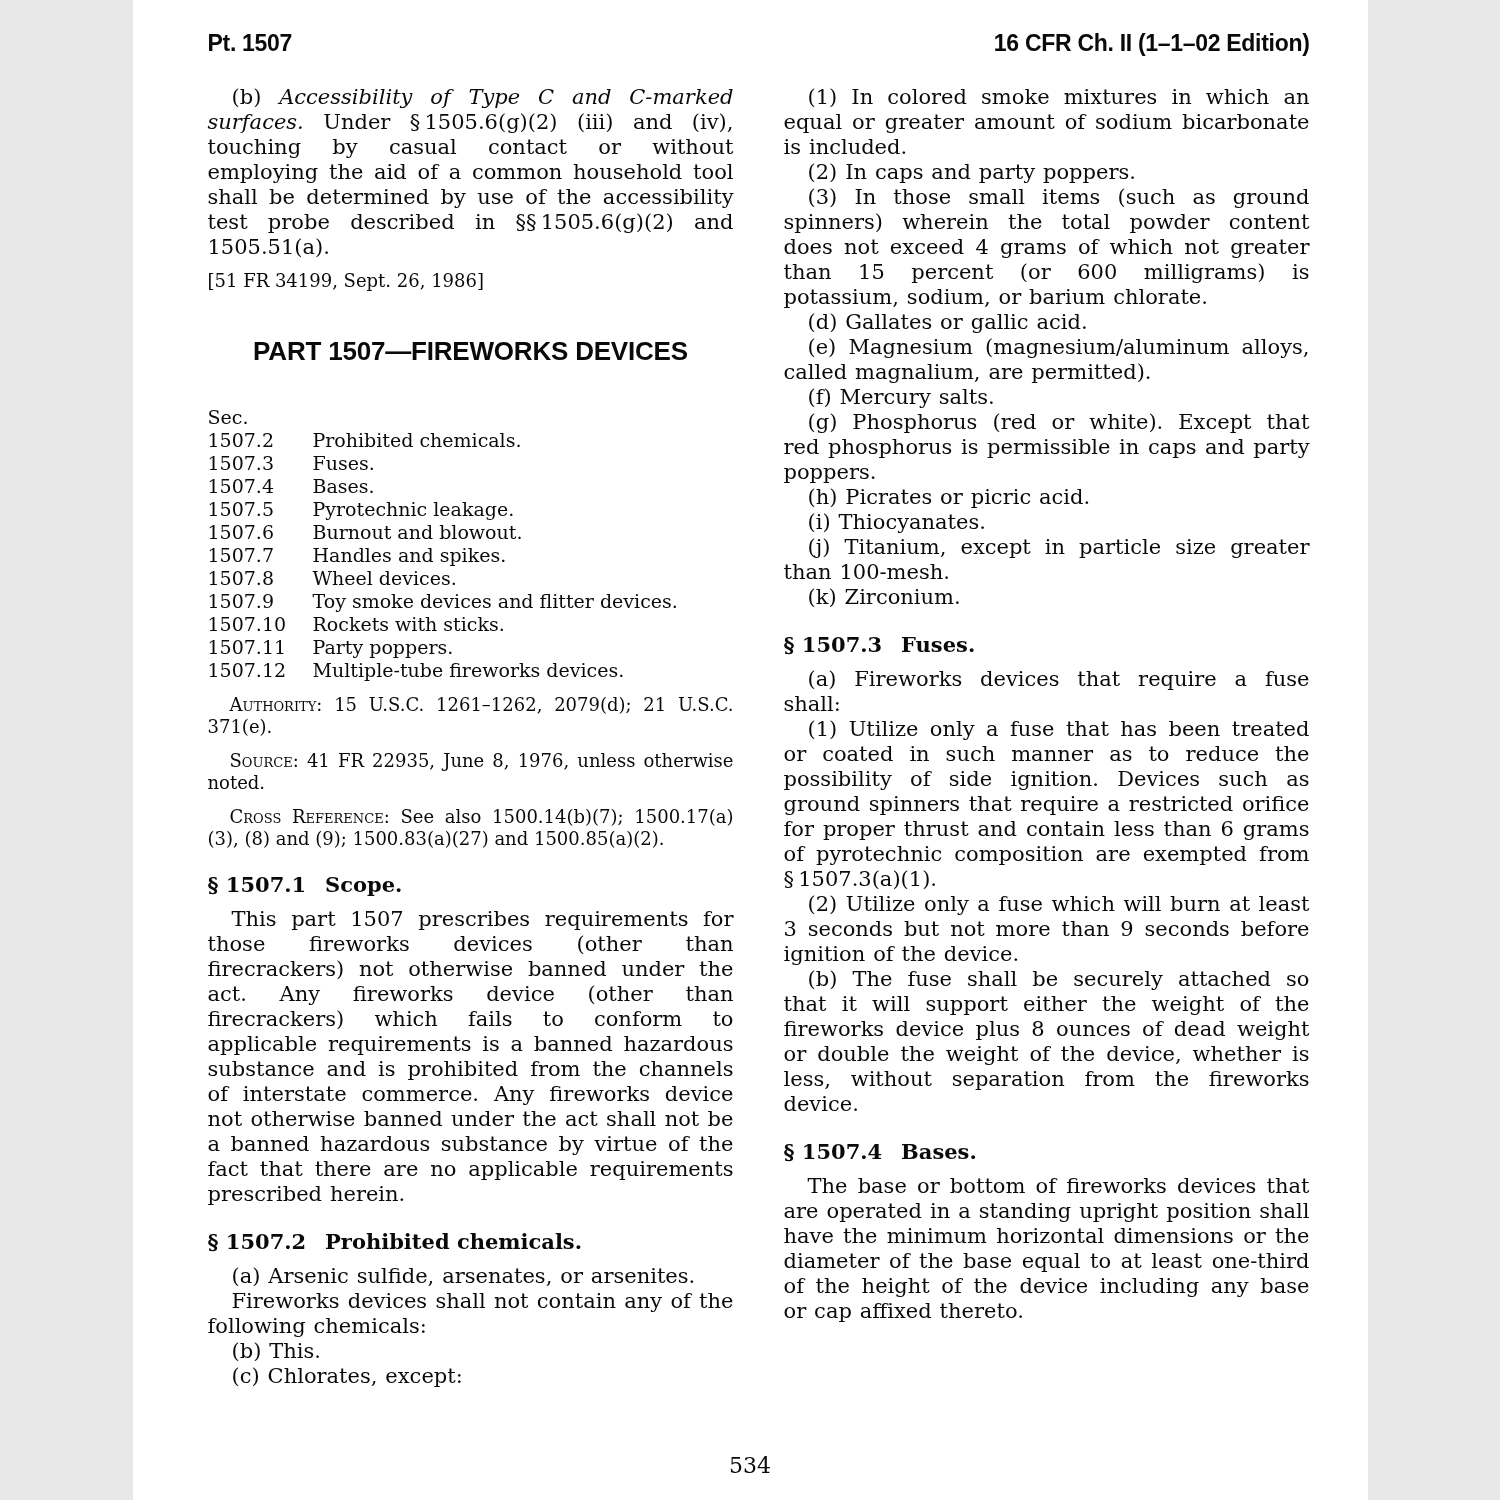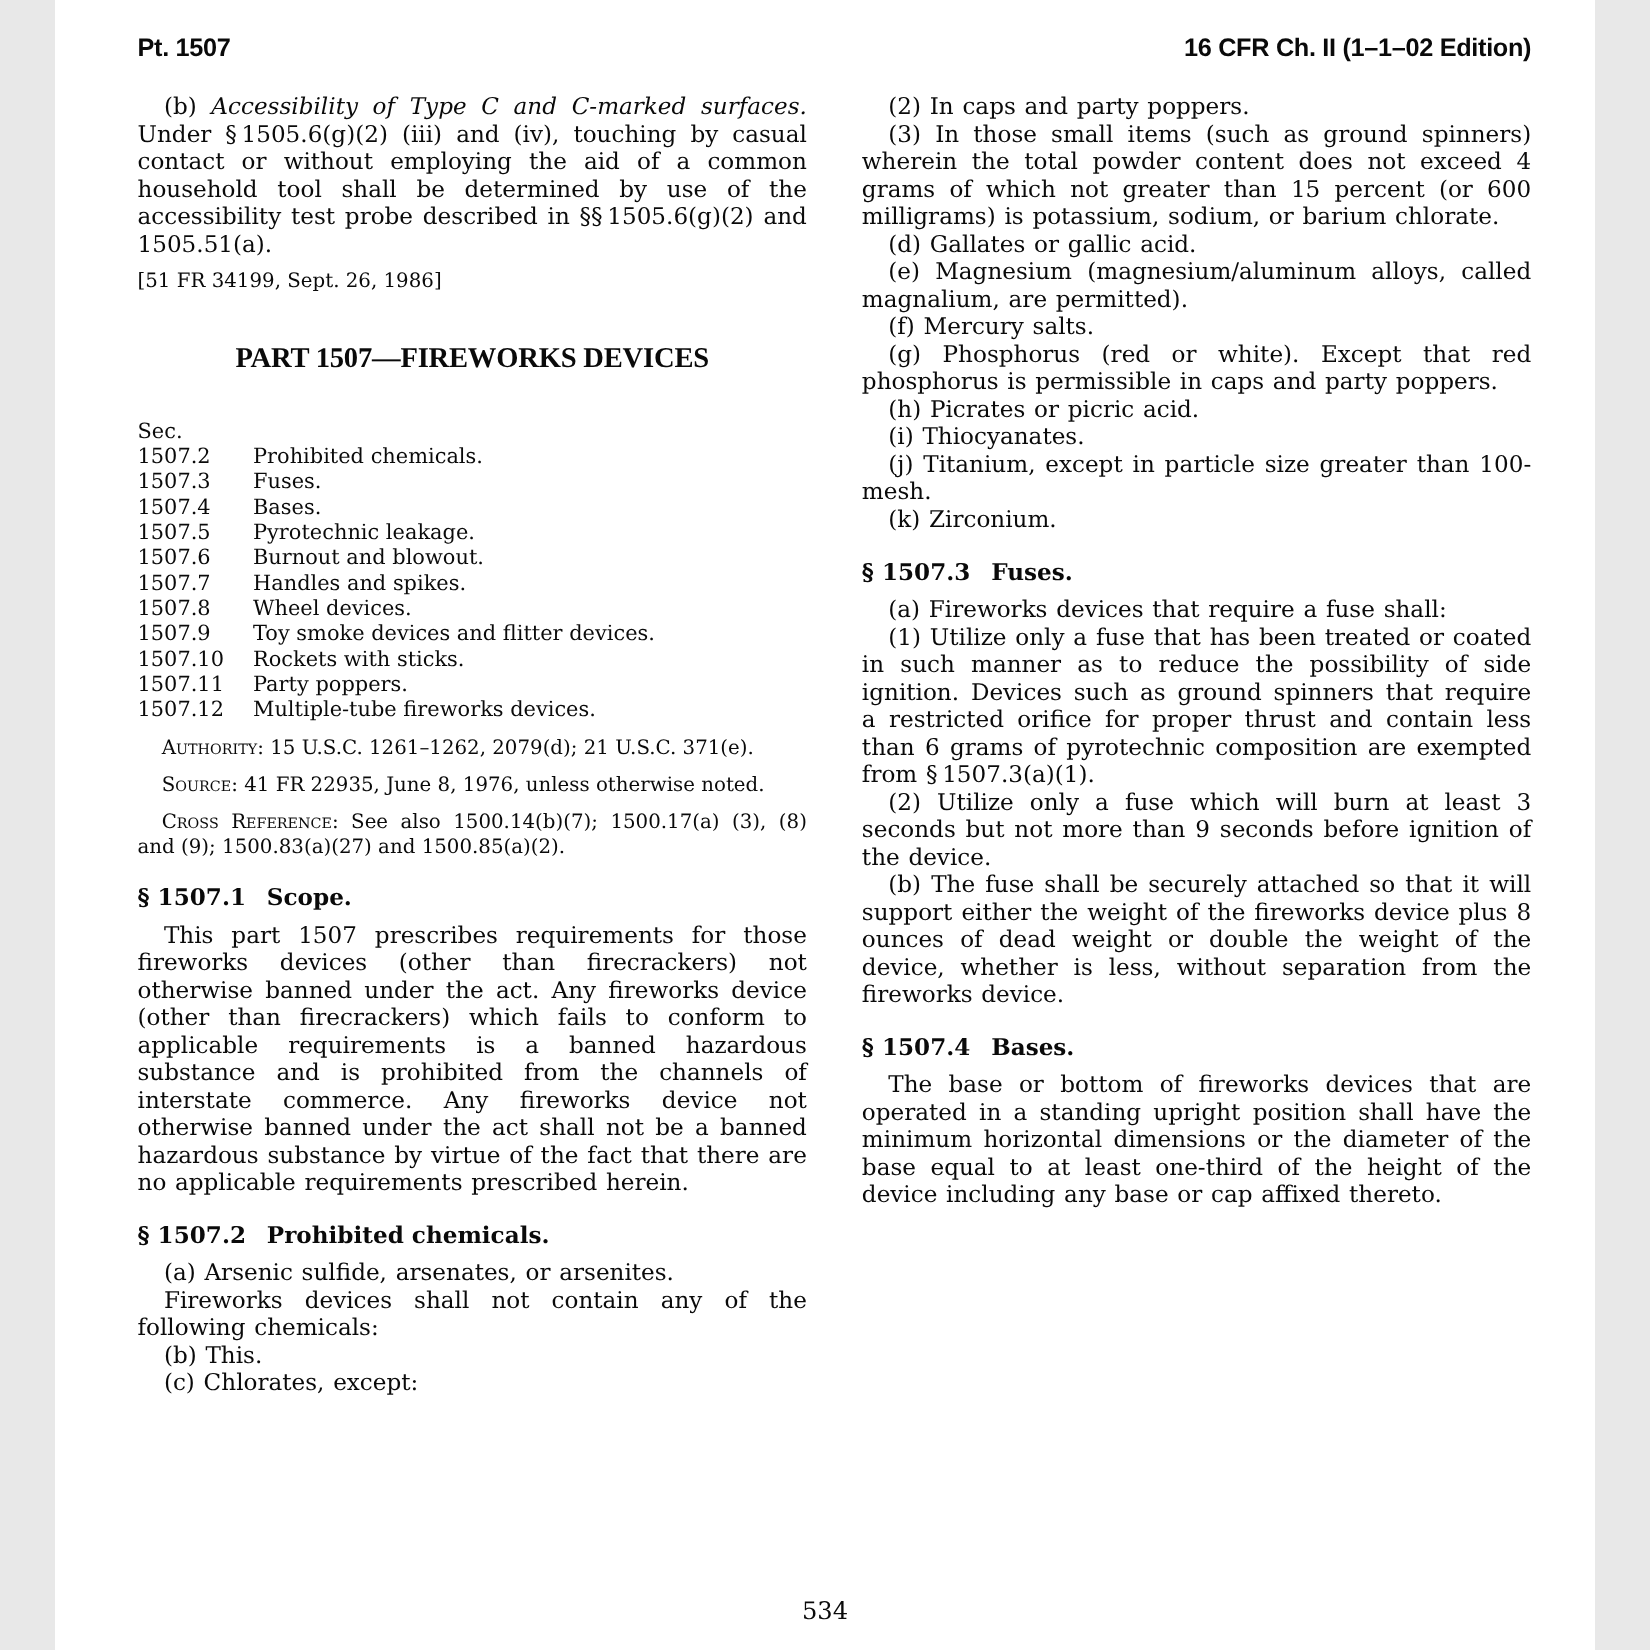--- a/index.html
+++ b/index.html
@@ -1,17 +1,17 @@
 <!DOCTYPE html>
 <html><head>
 <meta charset="utf-8">
 <style>
   html,body { margin:0; padding:0; background:#e8e8e8; }
   .page {
-    width:1400px; height:1500px; background:#ffffff; color:#0a0a0a;
+    width:1235px; height:1500px; background:#ffffff; color:#0a0a0a;
     position:relative; overflow:hidden; margin:0 auto;
     font-family:"DejaVu Serif","Liberation Serif",serif;
   }
   .header {
     display:flex; justify-content:space-between; align-items:baseline;
     margin:30px 58px 0 75px;
     font-family:"Liberation Sans","DejaVu Sans",sans-serif;
     font-weight:bold; font-size:23px; letter-spacing:-0.3px;
   }
   .columns {
@@ -26,21 +26,21 @@
   .note {
     font-size:18px; line-height:22px; margin:10px 0 12px;
     text-align:justify; text-indent:0;
   }
   .ref {
     font-size:18px; line-height:22px; margin:12px 0;
     text-align:justify; text-indent:22px;
   }
   .ref:first-of-type { margin-top:16px; }
   .part-heading {
-    font-family:Liberation Serif, serif;
+    font-family:Liberation Sans, sans-serif;
     font-weight:bold; font-size:26px; line-height:30px;
     text-align:center; margin:44px 8px 40px; letter-spacing:-0.2px;
   }
   .section-heading {
     font-size:21px; line-height:25px; font-weight:bold;
     margin:22px 0 10px;
   }
   .sh-title { margin-left:0.9em; }
   .toc-head { font-size:19px; line-height:23px; margin:0; }
   .toc-item {
@@ -85,20 +85,21 @@
         <p class="ref"><span class="sc">Cross Reference: </span><span class="">See also 1500.14(b)(7); 1500.17(a) (3), (8) and (9); 1500.83(a)(27) and 1500.85(a)(2).</span></p>
         <h2 class="section-heading"><span class="sh-num">§ 1507.1</span><span class="sh-title">Scope.</span></h2>
         <p class="para"><span class="">This part 1507 prescribes requirements for those fireworks devices (other than firecrackers) not otherwise banned under the act. Any fireworks device (other than firecrackers) which fails to conform to applicable requirements is a banned hazardous substance and is prohibited from the channels of interstate commerce. Any fireworks device not otherwise banned under the act shall not be a banned hazardous substance by virtue of the fact that there are no applicable requirements prescribed herein.</span></p>
         <h2 class="section-heading"><span class="sh-num">§ 1507.2</span><span class="sh-title">Prohibited chemicals.</span></h2>
         <p class="para"><span class="">(a) Arsenic sulfide, arsenates, or arsenites.</span></p>
         <p class="para"><span class="">Fireworks devices shall not contain any of the following chemicals:</span></p>
         <p class="para"><span class="">(b) This.</span></p>
         <p class="para"><span class="">(c) Chlorates, except:</span></p>
       </div>
     <div class="col">
+        <p class="para"><span class="">(1) In colored smoke mixtures in which an equal or greater amount of sodium bicarbonate is included.</span></p>
         <p class="para"><span class="">(2) In caps and party poppers.</span></p>
         <p class="para"><span class="">(3) In those small items (such as ground spinners) wherein the total powder content does not exceed 4 grams of which not greater than 15 percent (or 600 milligrams) is potassium, sodium, or barium chlorate.</span></p>
         <p class="para"><span class="">(d) Gallates or gallic acid.</span></p>
         <p class="para"><span class="">(e) Magnesium (magnesium/aluminum alloys, called magnalium, are permitted).</span></p>
         <p class="para"><span class="">(f) Mercury salts.</span></p>
         <p class="para"><span class="">(g) Phosphorus (red or white). Except that red phosphorus is permissible in caps and party poppers.</span></p>
         <p class="para"><span class="">(h) Picrates or picric acid.</span></p>
         <p class="para"><span class="">(i) Thiocyanates.</span></p>
         <p class="para"><span class="">(j) Titanium, except in particle size greater than 100-mesh.</span></p>
         <p class="para"><span class="">(k) Zirconium.</span></p>

